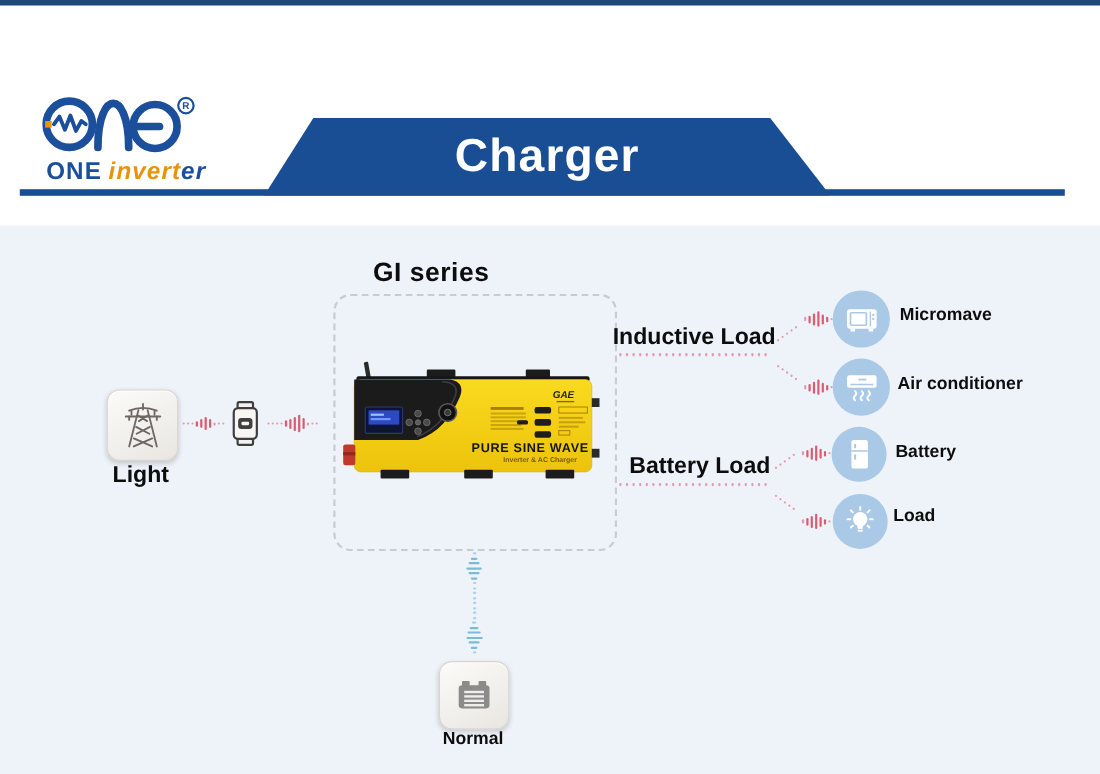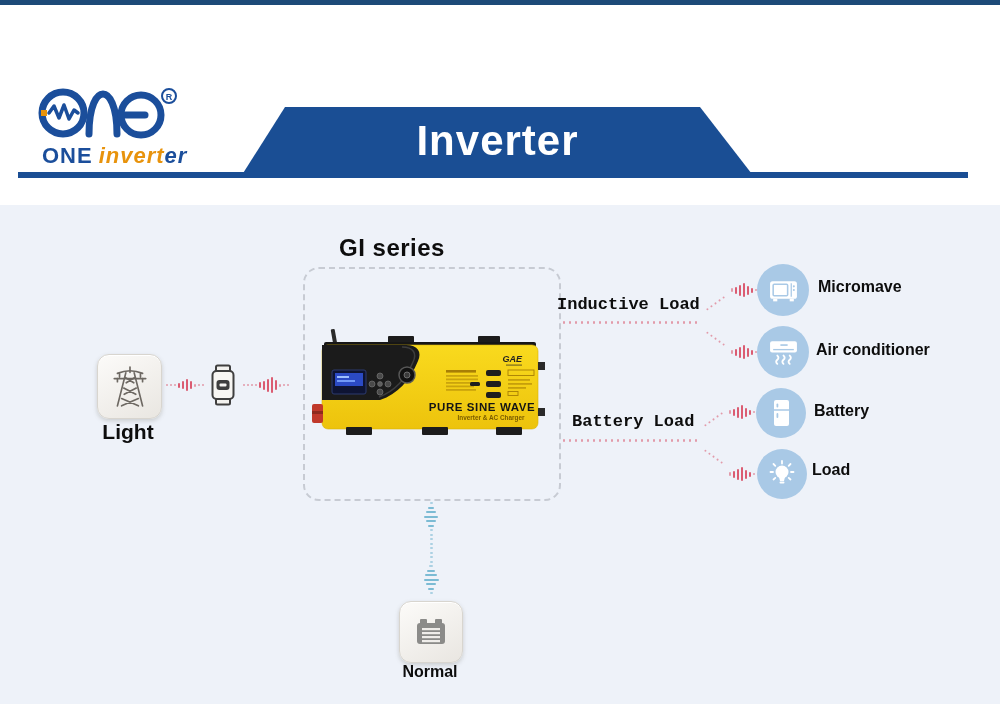--- a/index.html
+++ b/index.html
@@ -24,21 +24,21 @@
   .content{left:0;top:205px;width:1000px;height:499px;background:#eef2f9;}
   .series-title{
     left:292px;top:234px;width:200px;text-align:center;
     font-size:24px;font-weight:bold;color:#141414;letter-spacing:.5px;
   }
   .dashed-box{
     left:303px;top:267px;width:254px;height:230px;
     border:2px dashed #c7cbd3;border-radius:16px;
   }
   .label{font-weight:bold;color:#0d0d0d;}
-  .load-label{font-size:17px;font-family:Liberation Mono, monospace;}
+  .load-label{font-size:21px;}
   .node-label{font-size:16px;}
   .node-card{
     background:linear-gradient(150deg,#fcfbf9,#e9e6e1);
     border:1px solid #d8d5cf;border-radius:12px;
     box-shadow:0 2px 4px rgba(110,110,100,.28), inset 0 1px 0 #ffffff;
     display:flex;align-items:center;justify-content:center;
   }
   .load-circle{
     border-radius:50%;background:#a9c9e6;
     display:flex;align-items:center;justify-content:center;
@@ -64,21 +64,21 @@
     <path d="M85,31 h24"></path>
   </g>
   <rect x="5" y="26" width="6" height="6" fill="#e8930c"></rect>
   <polyline points="13,29 18,22 23,34 28,21 33,35 38,26 42,29" fill="none" stroke="#1b4e9b" stroke-width="3.5" stroke-linecap="round" stroke-linejoin="round"></polyline>
   <circle cx="133" cy="12" r="7" fill="none" stroke="#1b4e9b" stroke-width="2"></circle>
   <text x="133" y="15.5" text-anchor="middle" font-size="9" font-weight="bold" fill="#1b4e9b">R</text>
   <text x="6" y="79" font-size="22" font-weight="bold" fill="#1b4e9b" letter-spacing="1"><tspan>ONE</tspan><tspan dx="6" font-style="italic" fill="#e8930c">invert</tspan><tspan font-style="italic" fill="#1b4e9b">er</tspan></text>
 </svg>
 
 <div class="abs banner">
-  <div class="banner-title">Inverter</div>
+  <div class="banner-title">Charger</div>
 </div>
 <div class="abs blue-rule"></div>
 
 <div class="abs content"></div>
 
 <div class="abs series-title label">GI series</div>
 <div class="abs dashed-box"></div>
 
 <svg class="abs" style="left:310px;top:326px;" width="240" height="112" viewBox="0 0 240 112">
   <defs>

